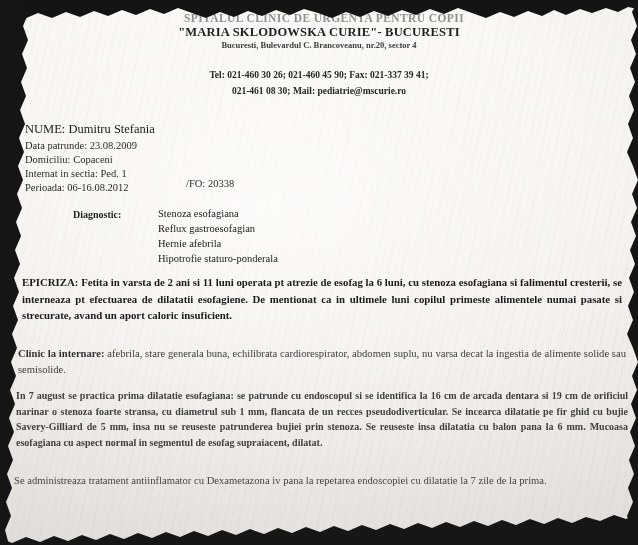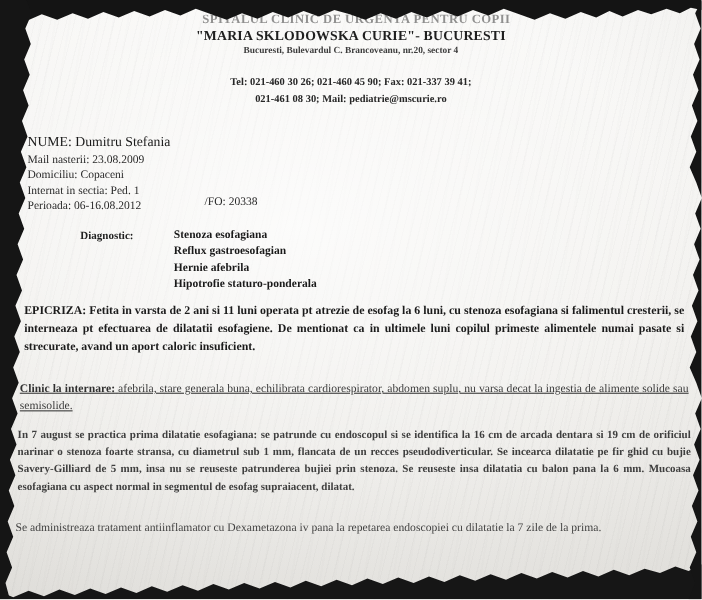--- a/index.html
+++ b/index.html
@@ -169,21 +169,21 @@
   #diagnosis-label {
     font-size: 10px;
     font-weight: bold;
     color: #1f1f1f;
     width: 85px;
     flex: 0 0 85px;
     padding-top: 1px;
   }
   #diagnosis-list {
     font-size: 10.5px;
-    font-weight: bold;
+    font-weight: normal;
     color: #1a1a1a;
   }
   .dx-item { margin-bottom: 4px; }
 
   
   .para {
     position: absolute;
     color: #232323;
     text-align: justify;
   }
@@ -200,21 +200,20 @@
     line-height: 16.5px;
     color: #1b1b1b;
   }
   #para-clinic {
     top: 346px;
     left: 18px;
     width: 608px;
     font-size: 10.6px;
     line-height: 16px;
     opacity: 0.88;
-    text-decoration: underline;
   }
   #para-procedure {
     top: 388px;
     left: 16px;
     width: 612px;
     font-size: 10px;
     line-height: 15.5px;
     opacity: 0.86;
     font-weight: bold;
   }
@@ -258,21 +257,21 @@
       <div class="lh-line4">021-461 08 30; Mail: pediatrie@mscurie.ro</div>
     </div>
 
 
     <div id="patient-block">
       <div id="patient-name">
         <span>NUME:</span>
         <span>Dumitru Stefania</span>
       </div>
       <div class="patient-row">
-        <span>Mail nasterii:</span>
+        <span>Data patrunde:</span>
         <span>23.08.2009</span>
       </div>
       <div class="patient-row">
         <span>Domiciliu:</span>
         <span>Copaceni</span>
       </div>
       <div class="patient-row">
         <span>Internat in sectia:</span>
         <span>Ped. 1</span>
       </div>

